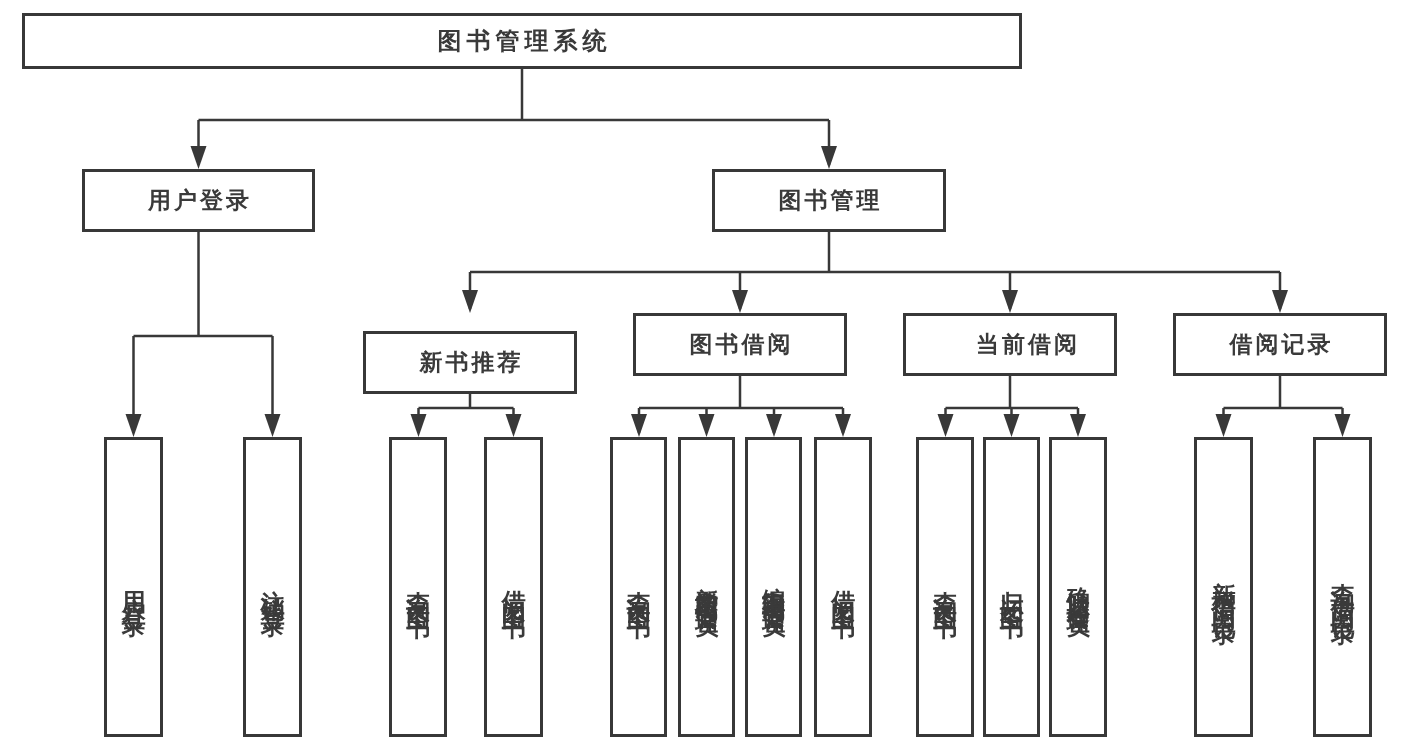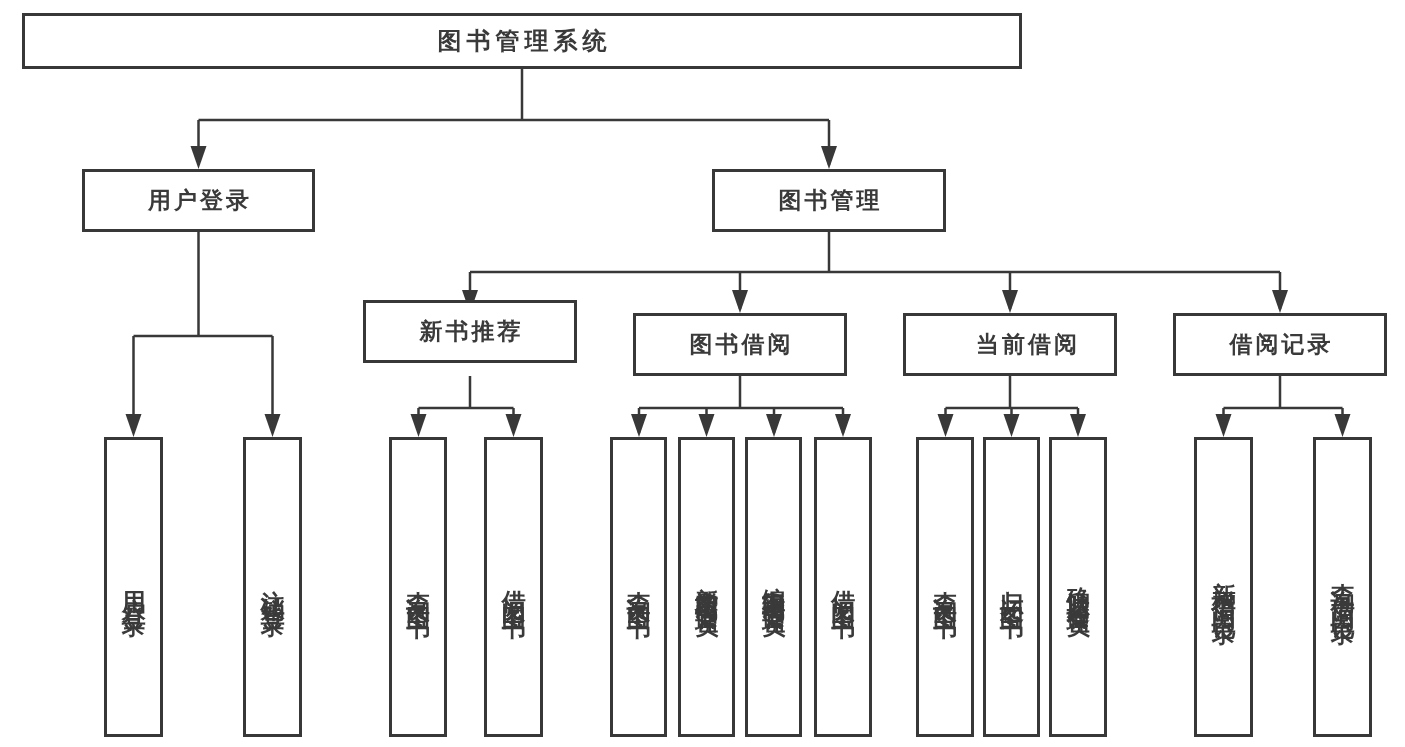--- a/index.html
+++ b/index.html
@@ -120,21 +120,21 @@
     <span>图书管理系统</span>
   </div>
 
   <div class="node hnode" style="left:82px; top:169px; width:233px; height:63px;">
     <span>用户登录</span>
   </div>
   <div class="node hnode" style="left:712px; top:169px; width:234px; height:63px;">
     <span>图书管理</span>
   </div>
 
-  <div class="node hnode" style="left:363px; top:300px; width:214px; height:63px;text-align:right;">
+  <div class="node hnode" style="left:363px; top:331px; width:214px; height:63px;text-align:right;">
     <span>新书推荐</span>
   </div>
   <div class="node hnode" style="left:633px; top:313px; width:214px; height:63px;">
     <span>图书借阅</span>
   </div>
   <div class="node hnode" style="left:903px; top:313px; width:214px; height:63px;padding-left:33px;">
     <span>当前借阅</span>
   </div>
   <div class="node hnode" style="left:1173px; top:313px; width:214px; height:63px;">
     <span>借阅记录</span>

